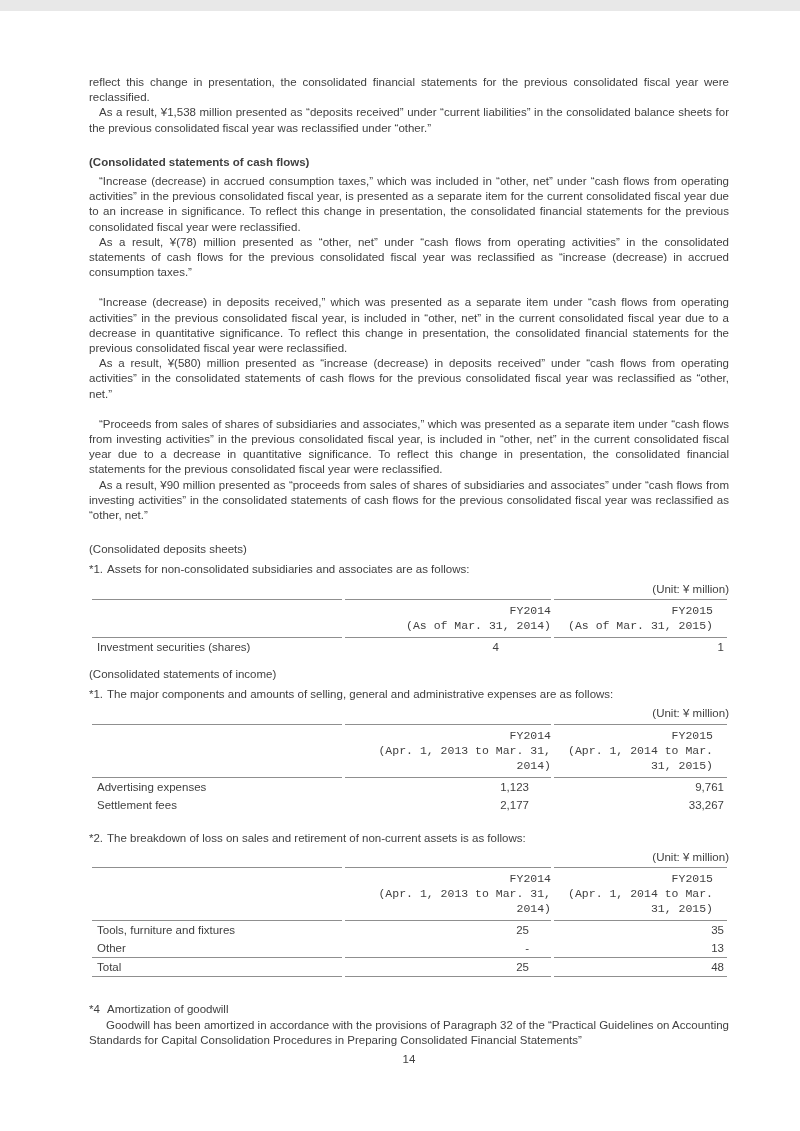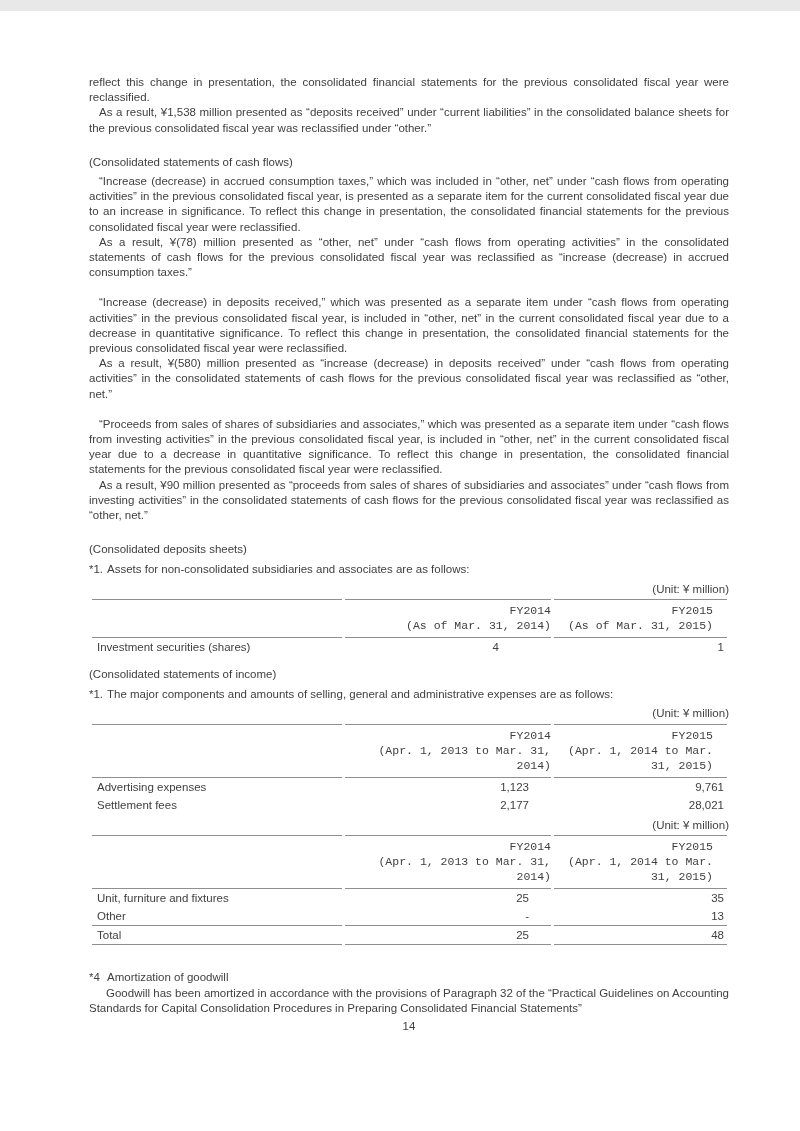--- a/index.html
+++ b/index.html
@@ -12,21 +12,21 @@
     font-size:11.5px;
     line-height:15.2px;
     color:#3f3f3f;
     overflow:hidden;
   }
   .body { padding:64px 71px 0 89px; }
   .para { text-align:justify; margin:0; }
   .indent-sm { text-indent:10px; }
   .indent-md { text-indent:17px; }
   .heading { margin:0; }
-  .h-cashflows { margin-top:19px; }
+  .h-cashflows { margin-top:19px;font-weight:bold; }
   .p-after-heading { margin-top:4px; }
   .p-gap { margin-top:15px; }
   .h-balance { margin-top:19px; }
   .h-income { margin-top:11px; }
   .note-line { margin-top:5px; }
   .note-label { display:inline-block; width:18px; }
   .unit-line { margin-top:4px; text-align:right; }
   .fin-table {
     width:641px;
     border-collapse:separate;
@@ -131,25 +131,26 @@
       </thead>
       <tbody>
         <tr>
           <td class="lab">Advertising expenses</td>
           <td class="num2">1,123</td>
           <td class="num3">9,761</td>
         </tr>
         <tr>
           <td class="lab">Settlement fees</td>
           <td class="num2">2,177</td>
-          <td class="num3">28,021</td>
+          <td class="num3">33,267</td>
         </tr>
       </tbody>
     </table>
 
+    <p class="para note-line note-block"><span class="note-label">*2.</span><span>The breakdown of loss on sales and retirement of non-current assets is as follows:</span></p>
     <div class="unit-line">(Unit: ¥ million)</div>
     <table class="fin-table">
       <colgroup>
           <col class="c1">
           <col class="c2">
           <col class="c3">
         </colgroup>
       <thead>
         <tr>
           <th></th>
@@ -158,21 +159,21 @@
               <div>(Apr. 1, 2013 to Mar. 31, 2014)</div>
             </th>
           <th class="h3">
               <div>FY2015</div>
               <div>(Apr. 1, 2014 to Mar. 31, 2015)</div>
             </th>
         </tr>
       </thead>
       <tbody>
         <tr>
-          <td class="lab">Unit, furniture and fixtures</td>
+          <td class="lab">Tools, furniture and fixtures</td>
           <td class="num2">25</td>
           <td class="num3">35</td>
         </tr>
         <tr class="row-rule-bottom">
           <td class="lab">Other</td>
           <td class="num2">-</td>
           <td class="num3">13</td>
         </tr>
         <tr class="row-rule-bottom">
           <td class="lab">Total</td>

